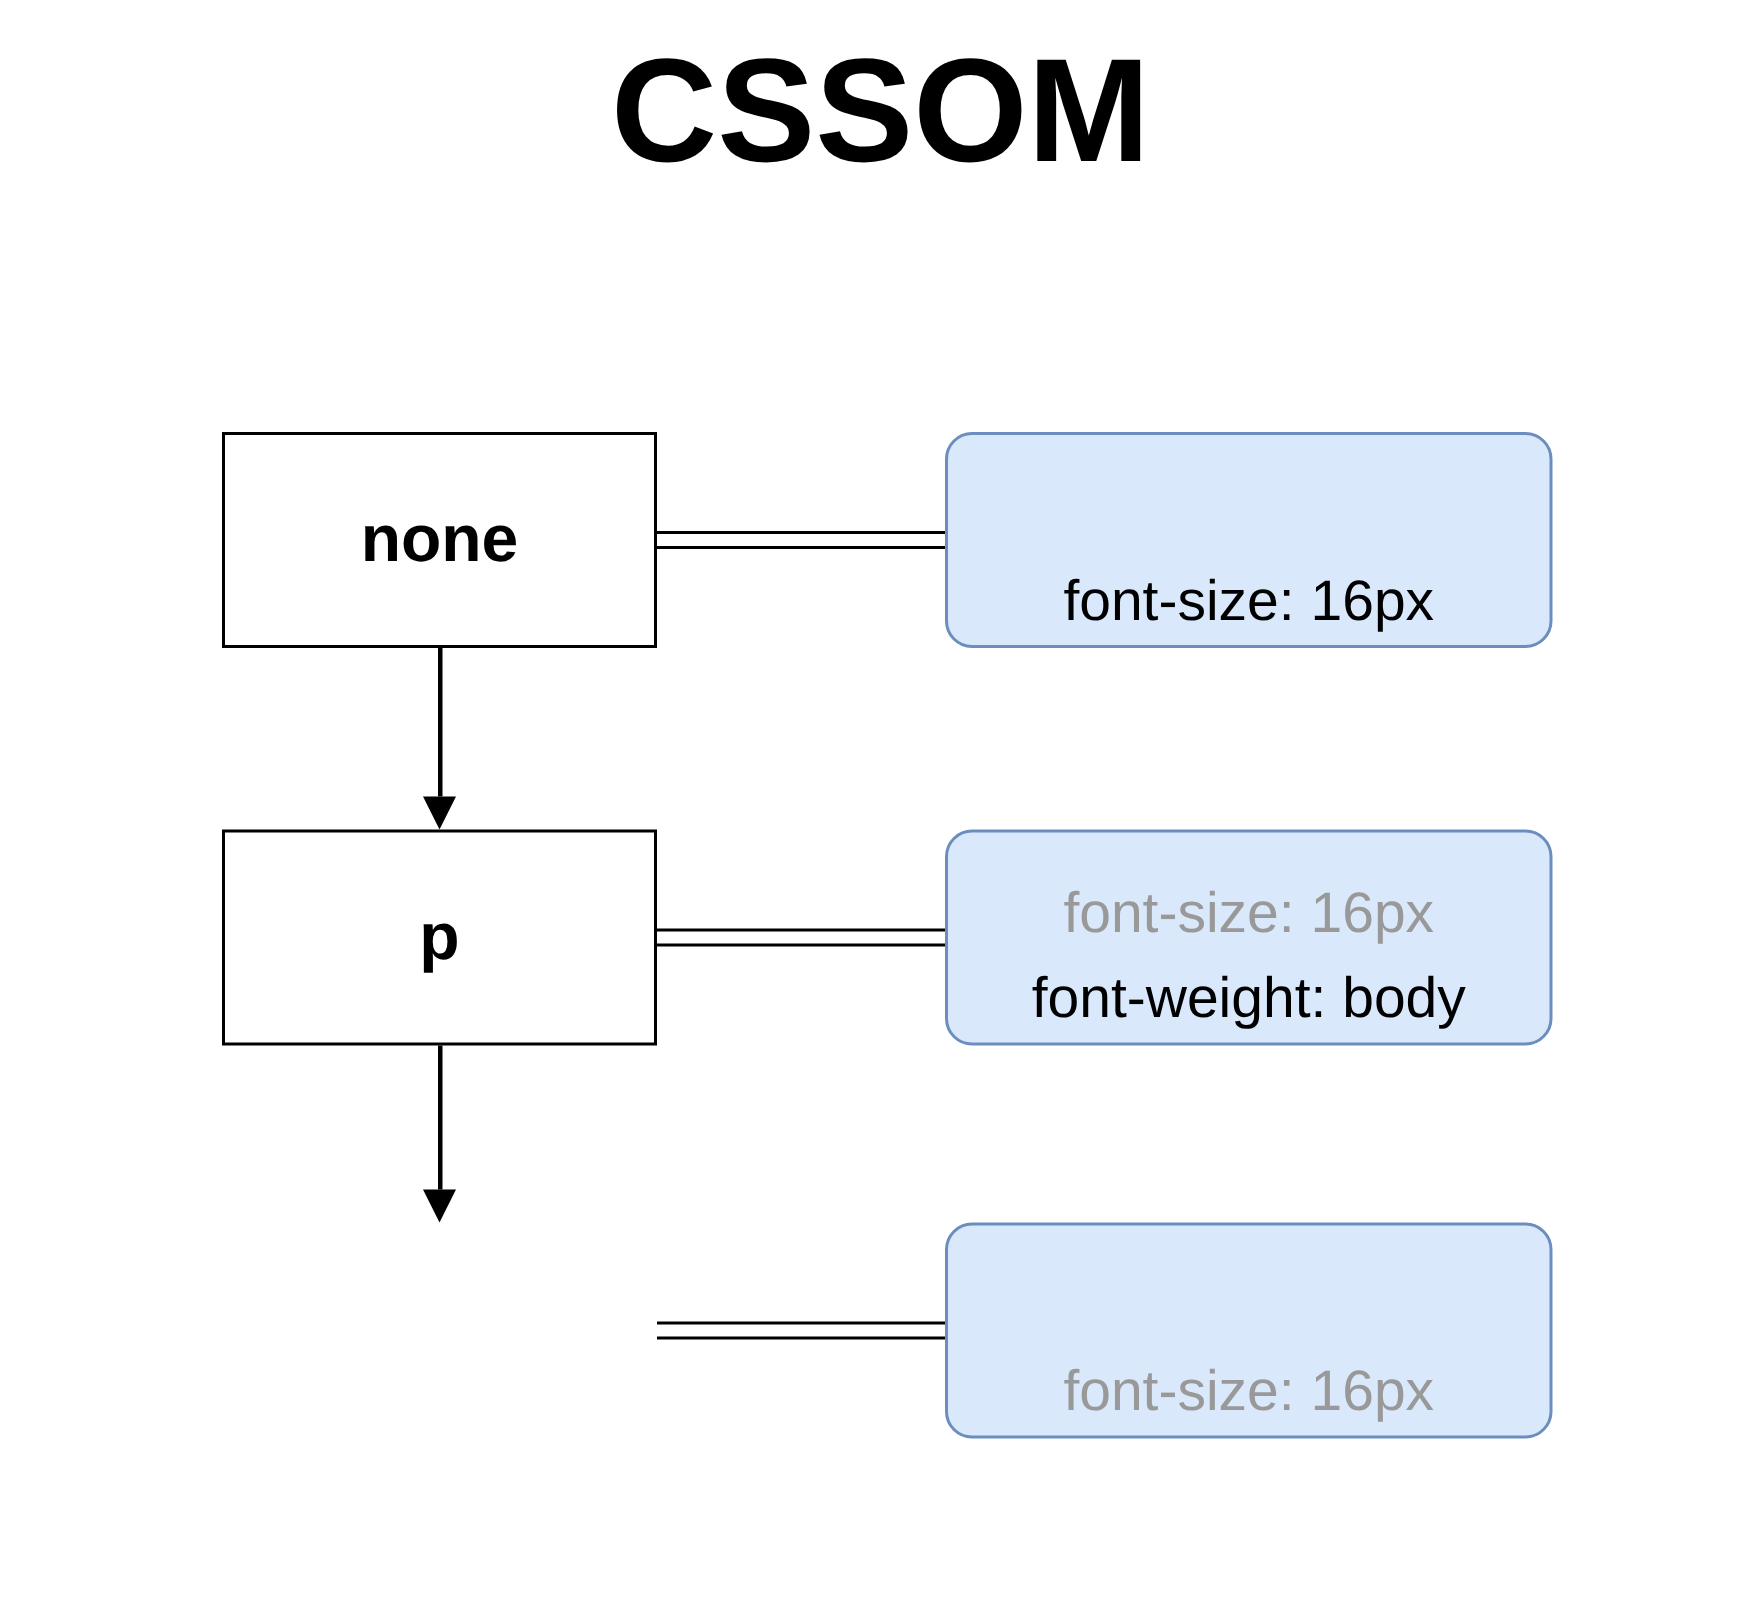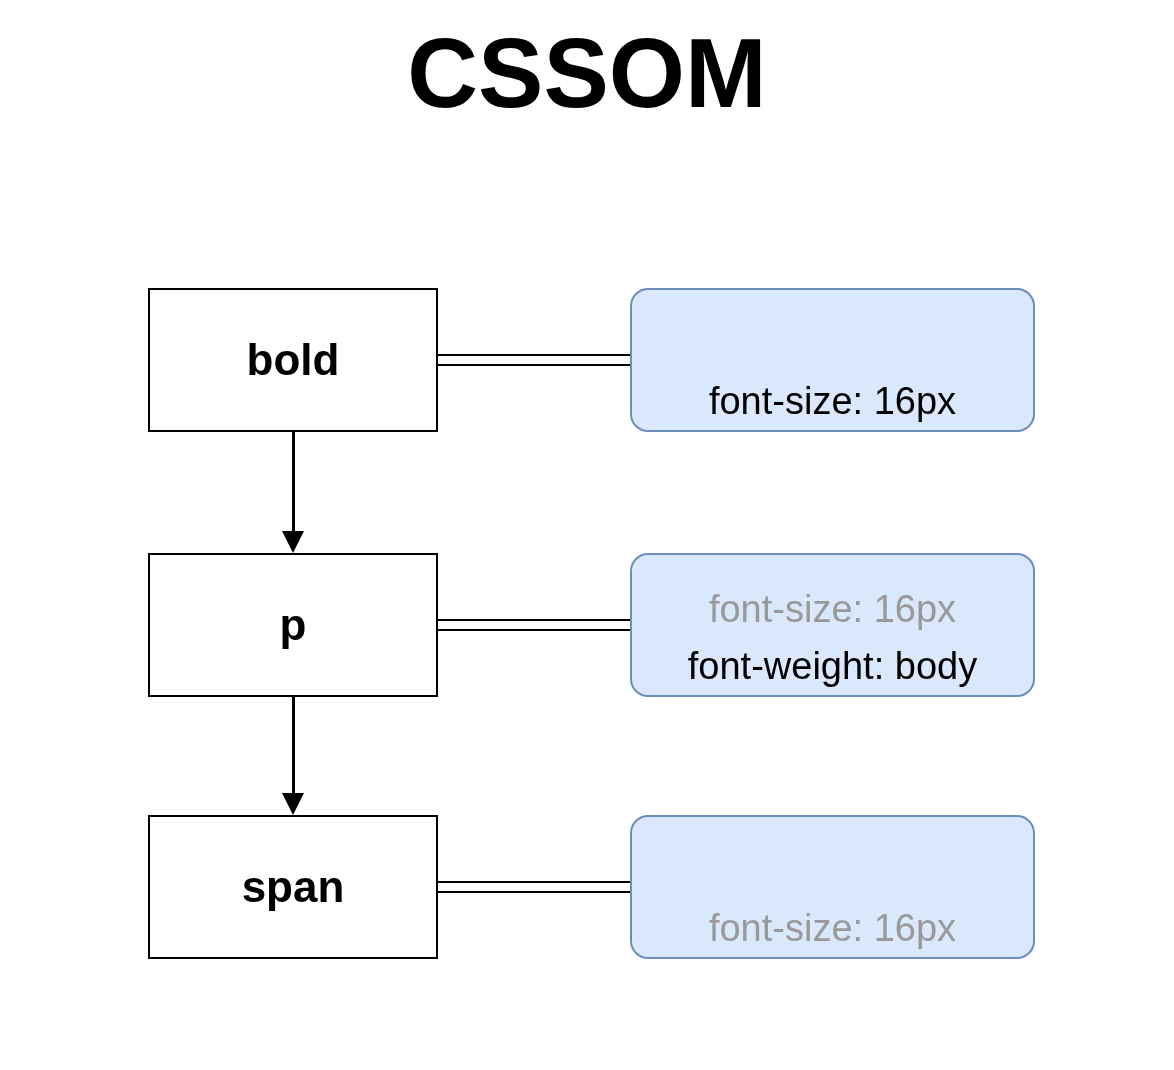--- a/index.html
+++ b/index.html
@@ -87,21 +87,21 @@
   }
 </style>
 </head>
 <body>
 
 <div class="canvas">
 
   <h1 class="title">CSSOM</h1>
 
   <div class="node" style="top:288px">
-    <span>bold</span>
+    <span>none</span>
   </div>
   <div class="connector" style="top:354px"></div>
   <div class="pill" style="top:288px">
     <div>font-size: 16px</div>
   </div>
 
   <div class="arrow-line" style="left:292px;top:432px;height:99px"></div>
   <div class="arrow-head" style="left:282px;top:531px"></div>
 
   <div class="node" style="top:553px">
@@ -109,21 +109,18 @@
   </div>
   <div class="connector" style="top:619px"></div>
   <div class="pill" style="top:553px">
     <div class="muted">font-size: 16px</div>
     <div>font-weight: body</div>
   </div>
 
   <div class="arrow-line" style="left:292px;top:697px;height:96px"></div>
   <div class="arrow-head" style="left:282px;top:793px"></div>
 
-  <div class="node" style="top:815px">
-    <span>span</span>
-  </div>
   <div class="connector" style="top:881px"></div>
   <div class="pill" style="top:815px">
     <div class="muted">font-size: 16px</div>
   </div>
 
 </div>
 
 </body></html>

